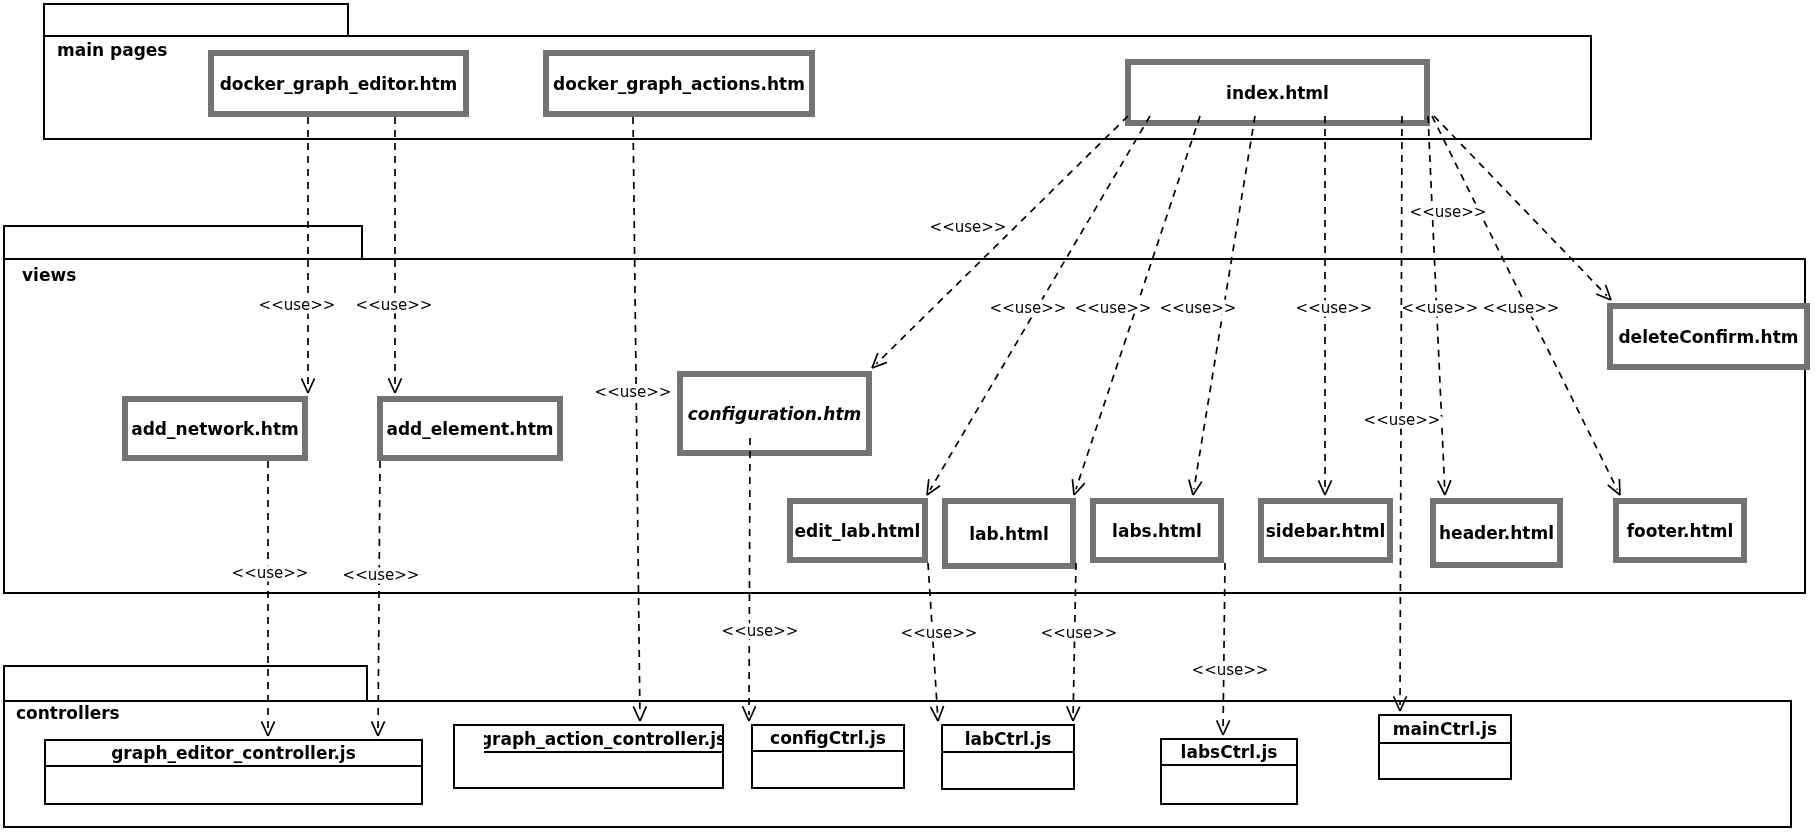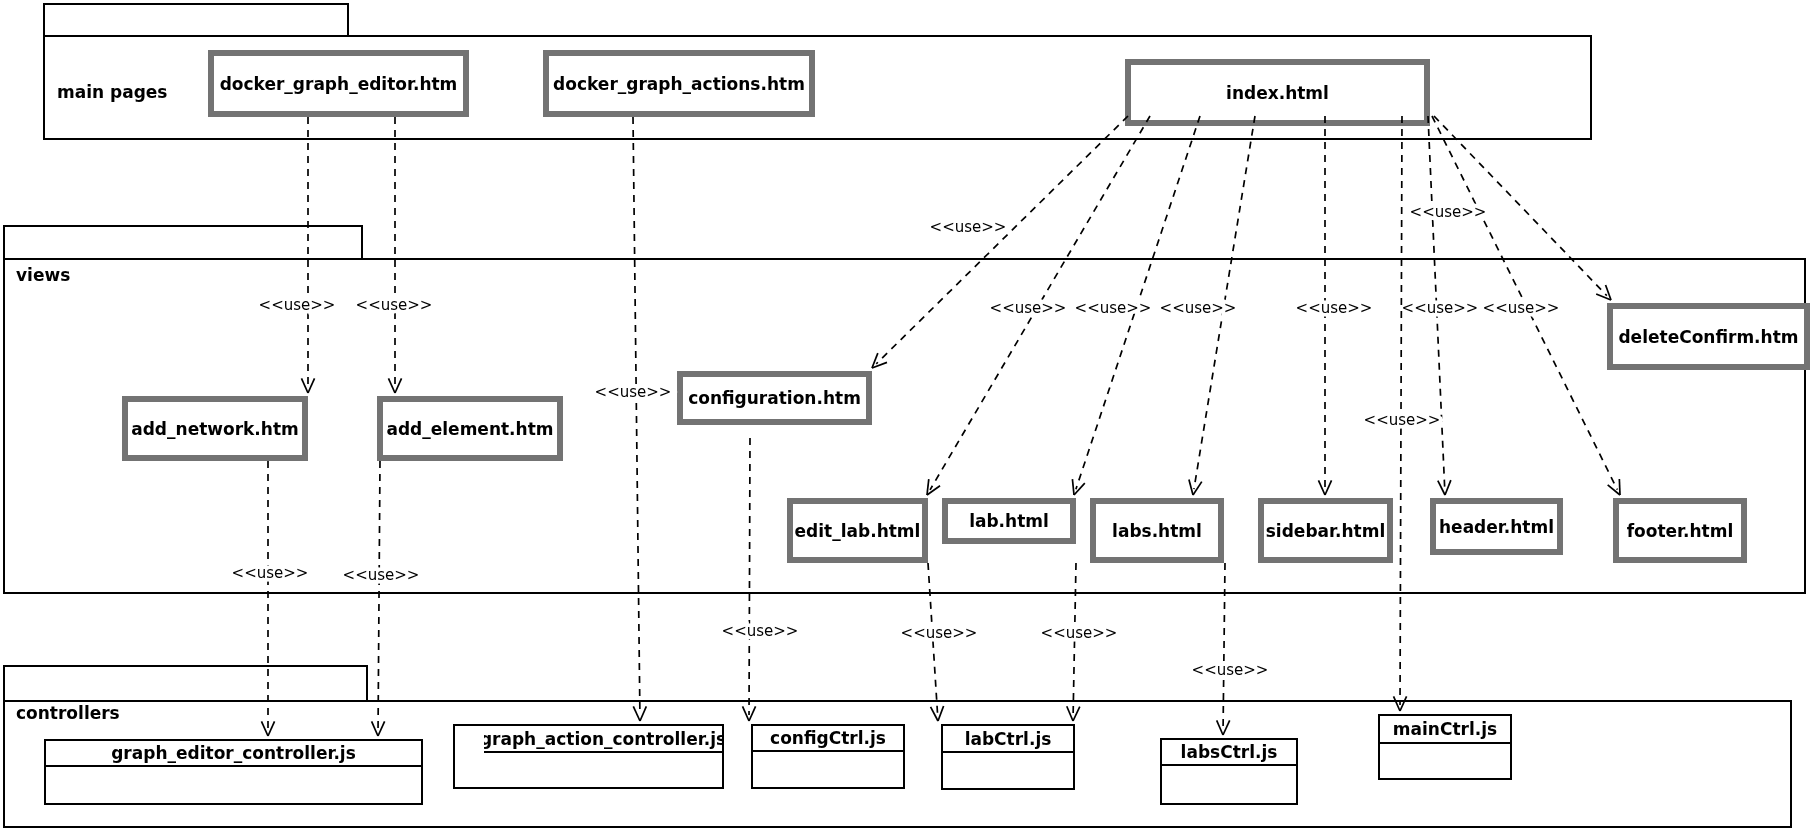--- a/index.html
+++ b/index.html
@@ -46,40 +46,40 @@
     text-anchor:middle;
   }
 </style>
 </head>
 <body>
 
 <div id="canvas">
 
   <div class="pkg-tab" style="left:43px; top:3px; width:306px; height:34px;"></div>
   <div class="pkg-body" style="left:43px; top:35px; width:1549px; height:105px;"></div>
-  <div class="pkg-label" style="left:57px; top:40px;margin-top:42px;">main pages</div>
+  <div class="pkg-label" style="left:57px; top:40px;">main pages</div>
 
   <div class="node" style="left:208px; top:50px; width:261px; height:67px;">docker_graph_editor.htm</div>
   <div class="node" style="left:543px; top:50px; width:272px; height:67px;">docker_graph_actions.htm</div>
   <div class="node" style="left:1125px; top:49px; width:305px; height:67px;margin-top:10px;">index.html</div>
 
   <div class="pkg-tab" style="left:3px; top:225px; width:360px; height:35px;"></div>
   <div class="pkg-body" style="left:3px; top:258px; width:1803px; height:336px;"></div>
-  <div class="pkg-label" style="left:16px; top:265px;">views</div>
+  <div class="pkg-label" style="left:22px; top:265px;">views</div>
 
   <div class="node" style="left:122px; top:396px; width:186px; height:65px;">add_network.htm</div>
   <div class="node" style="left:377px; top:396px; width:186px; height:65px;">add_element.htm</div>
-  <div class="node" style="left:677px; top:371px; width:195px; height:54px;">configuration.htm</div>
+  <div class="node" style="left:677px; top:371px; width:195px; height:85px;font-style:italic;">configuration.htm</div>
   <div class="node" style="left:1607px; top:303px; width:203px; height:67px;">deleteConfirm.htm</div>
 
   <div class="node" style="left:787px; top:498px; width:141px; height:65px;">edit_lab.html</div>
-  <div class="node" style="left:942px; top:498px; width:134px; height:46px;">lab.html</div>
+  <div class="node" style="left:942px; top:498px; width:134px; height:71px;">lab.html</div>
   <div class="node" style="left:1090px; top:498px; width:134px; height:65px;">labs.html</div>
   <div class="node" style="left:1258px; top:498px; width:135px; height:65px;">sidebar.html</div>
-  <div class="node" style="left:1430px; top:498px; width:133px; height:57px;">header.html</div>
+  <div class="node" style="left:1430px; top:498px; width:133px; height:70px;">header.html</div>
   <div class="node" style="left:1613px; top:498px; width:134px; height:65px;">footer.html</div>
 
   <div class="pkg-tab" style="left:3px; top:665px; width:365px; height:37px;"></div>
   <div class="pkg-body" style="left:3px; top:700px; width:1789px; height:128px;"></div>
   <div class="pkg-label" style="left:16px; top:703px;">controllers</div>
 
   <div class="cls" style="left:44px; top:739px; width:379px; height:66px;">
     <div class="cls-title" style="height:24px;">graph_editor_controller.js</div>
     <div class="cls-body"></div>
   </div>

